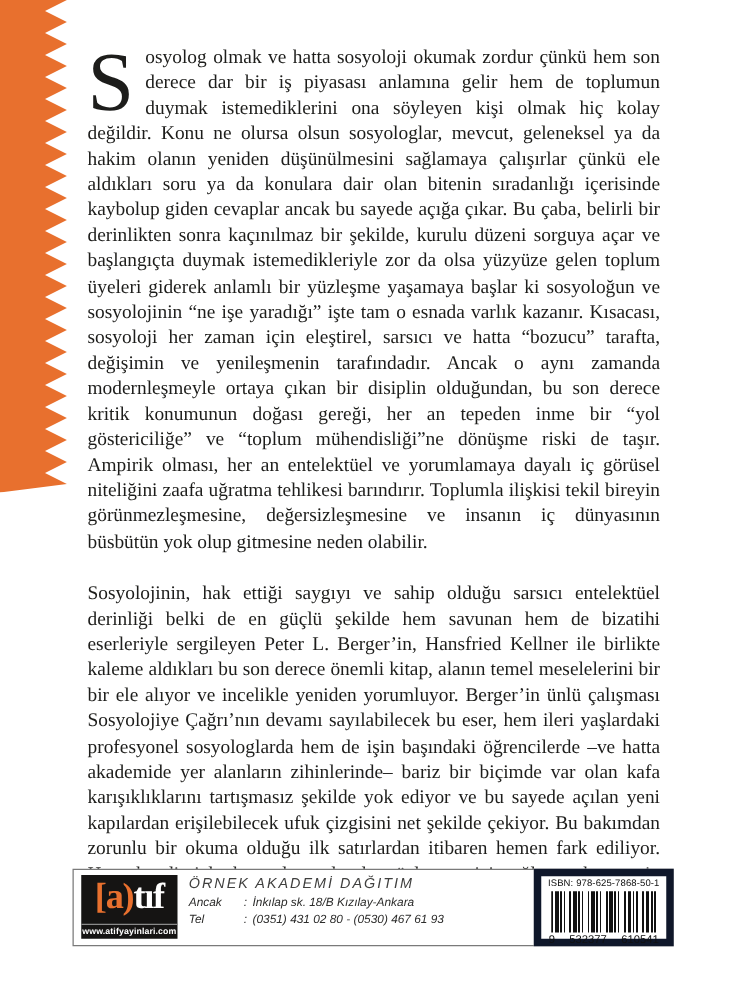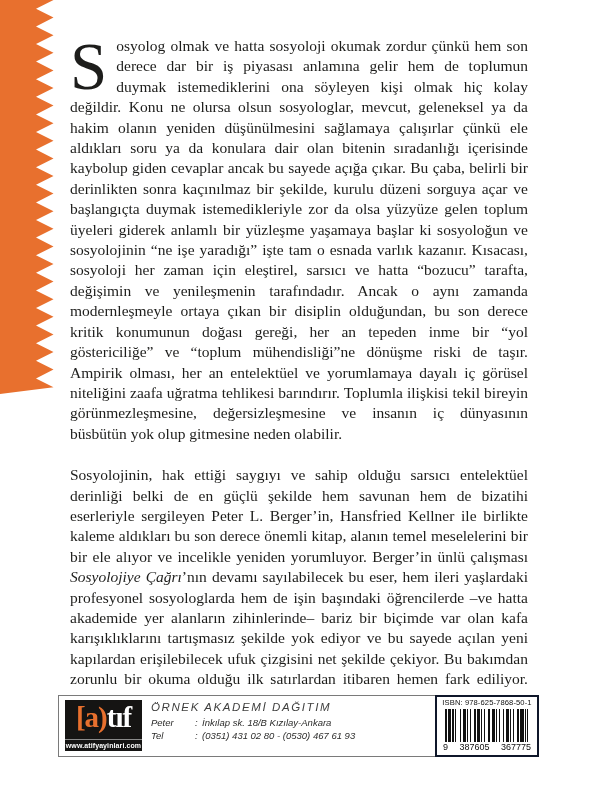--- a/index.html
+++ b/index.html
@@ -23,21 +23,21 @@
     text-align:justify;
   }
   .synopsis p{margin:0;}
   .para2{margin-top:21px !important;}
   .dropcap{
     float:left;
     font-size:67px;line-height:53px;
     padding:4px 9px 0 0;
     color:#1d1d1b;
   }
-  .italic{font-style:italic;}
+  .italic{}
 
   
   .band{
     position:absolute;left:58px;top:695px;
     width:479px;height:60px;
     border:1px solid #7a7a7a;
     background:#fff;
     font-family:"Liberation Sans", sans-serif;
   }
   .logo-box{
@@ -77,21 +77,21 @@
     white-space:nowrap;
   }
   .c-row{font-size:9.5px;line-height:13.4px;white-space:nowrap;}
   .c-label{display:inline-block;width:44px;}
   .c-sep{display:inline-block;width:7px;}
 
   .isbn-box{
     position:absolute;right:-1px;top:-1px;bottom:-1px;
     width:100px;
     background:#fff;
-    border:2px solid #0f172a;
+    border:6px solid #0f172a;
     text-align:center;
   }
   .isbn-text{font-size:7.6px;line-height:11px;color:#111;letter-spacing:0.1px;white-space:nowrap;}
   .bars{
     width:84px;height:33px;margin:1px auto 0 auto;
     background:repeating-linear-gradient(90deg,
       #111 0 1.5px,#fff 1.5px 3px,
       #111 3px 6px,#fff 6px 7px,
       #111 7px 8.5px,#fff 8.5px 10px,
       #111 10px 11px,#fff 11px 14.5px);
@@ -121,31 +121,31 @@
     <div class="logo-box">
       <div class="logo-word">
         <span class="logo-orange">[</span><span class="logo-orange">a</span><span class="logo-orange">)</span><span class="logo-white">tıf</span>
       </div>
       <div class="logo-url">www.atifyayinlari.com</div>
     </div>
 
     <div class="contact">
       <div class="distributor">ÖRNEK AKADEMİ DAĞITIM</div>
       <div class="c-row">
-        <span class="c-label">Peter</span><span class="c-sep">:</span><span>İnkılap sk. 18/B Kızılay-Ankara</span>
+        <span class="c-label">Ancak</span><span class="c-sep">:</span><span>İnkılap sk. 18/B Kızılay-Ankara</span>
       </div>
       <div class="c-row">
         <span class="c-label">Tel</span><span class="c-sep">:</span><span>(0351) 431 02 80 - (0530) 467 61 93</span>
       </div>
     </div>
 
     <div class="isbn-box">
       <div class="isbn-text">ISBN: 978-625-7868-50-1</div>
       <div class="bars"></div>
       <div class="digits">
         <span>9</span>
-        <span>387605</span>
-        <span>367775</span>
+        <span>532377</span>
+        <span>610541</span>
       </div>
     </div>
 
   </div>
 </div>
 
 </body></html>

